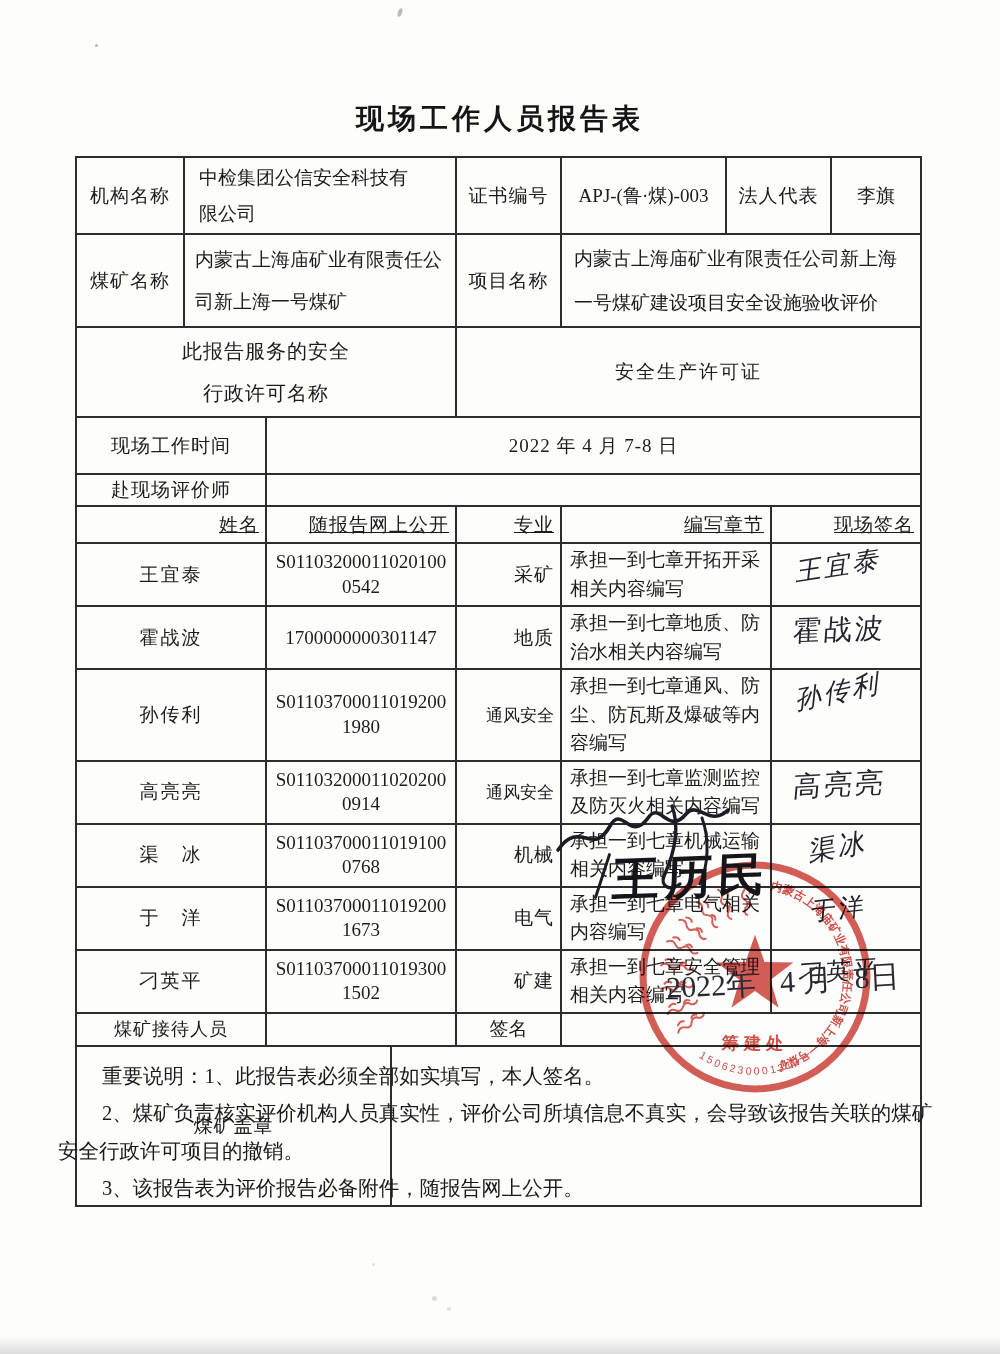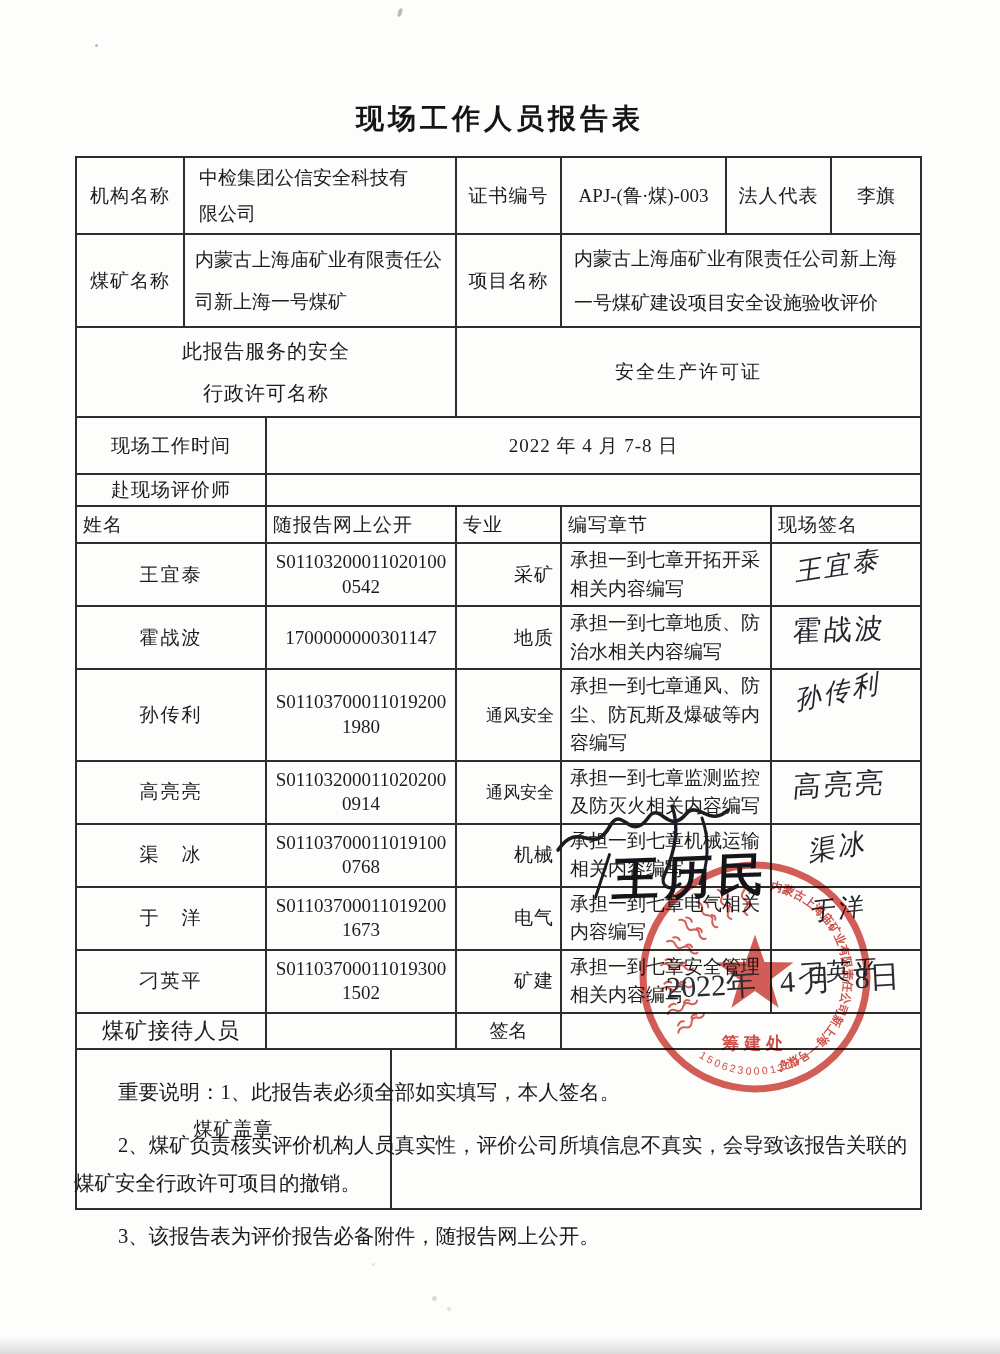--- a/index.html
+++ b/index.html
@@ -21,21 +21,21 @@
     font-size:19px;overflow:visible;
   }
   td.lbl{text-align:center;font-size:20px;letter-spacing:1px;}
   td.ctr{text-align:center;}
   .org-val{font-size:21px;line-height:1.85;padding:2px 40px 2px 14px !important;text-align:left;}
   .mine-val{font-size:17px;line-height:2.2;padding:2px 6px 2px 10px !important;text-align:left;}
   .proj-val{font-size:16px;line-height:2.3;padding:2px 6px 2px 12px !important;text-align:left;}
   .permit-lbl div{line-height:2.1;font-size:20px;letter-spacing:1px;}
   .permit-val{font-size:21px;letter-spacing:2px;}
   .date-val{font-size:21px;letter-spacing:1px;}
-  .hdr{font-size:19px;letter-spacing:1px;text-align:left;}
+  .hdr{font-size:19px;letter-spacing:1px;text-align:right;text-decoration:underline;}
   .pname{font-size:18px;letter-spacing:2px;text-align:center;}
   .pcert{font-size:18px;line-height:1.3;text-align:center;word-break:break-all;padding:2px 4px !important;}
   .pmajor{font-size:18px;text-align:right;letter-spacing:1px;}
   .pmajor.small{font-size:17px;letter-spacing:0;}
   .pchap{font-size:15.5px;line-height:1.5;text-align:left;padding:2px 8px !important;}
   .psign{position:relative;padding:0 !important;}
   
   .hw{
     font-family:cursive;color:#23232c;white-space:nowrap;
     display:inline-block;transform:rotate(-5deg) skewX(-10deg);
@@ -61,21 +61,21 @@
   }
   .stamp{position:absolute;left:634px;top:856px;width:242px;height:242px;z-index:4;opacity:.93;mix-blend-mode:multiply;}
   .stamp-date{
     position:absolute;left:666px;top:962px;z-index:7;color:#2a2a33;
     font-family:cursive;font-size:30px;white-space:nowrap;
     transform:rotate(-3deg);
   }
   .stamp-date .gap1{margin-left:24px;}
   .stamp-date .gap2{margin-left:22px;}
   .notes{position:absolute;left:58px;top:1058px;width:880px;}
-  .notes p{margin:16px;padding:0;text-indent:44px;font-size:20.5px;line-height:1.82;color:#1a1a1a;}
+  .notes p{margin:0;padding:0;text-indent:44px;font-size:20.5px;line-height:1.82;color:#1a1a1a;}
   .speck{position:absolute;background:rgba(60,60,60,.35);border-radius:50%;}
   .bottom-shade{
     position:absolute;left:0;bottom:0;width:1000px;height:18px;
     background:linear-gradient(to top, rgba(120,120,120,.25), rgba(120,120,120,0));
   }
 </style>
 </head>
 <body>
 
 <div class="page">
@@ -197,21 +197,21 @@
       <td colspan="2" class="pcert">S011037000110193001502</td>
       <td class="pmajor">矿建</td>
       <td colspan="2" class="pchap">承担一到七章安全管理相关内容编写</td>
       <td colspan="2" class="psign">
         <span class="sign-wrap"><span class="hw sgn-6">刁英平</span></span>
       </td>
     </tr>
 
 
     <tr style="height:33px">
-      <td colspan="2" class="lbl" style="font-size:22px">煤矿接待人员</td>
+      <td colspan="2" class="lbl" style="font-size:18px">煤矿接待人员</td>
       <td colspan="2"></td>
       <td class="ctr" style="font-size:19px">签名</td>
       <td colspan="4"></td>
     </tr>
 
     <tr style="height:160px">
       <td colspan="3" class="lbl">煤矿盖章</td>
       <td colspan="6"></td>
     </tr>
   </tbody>

